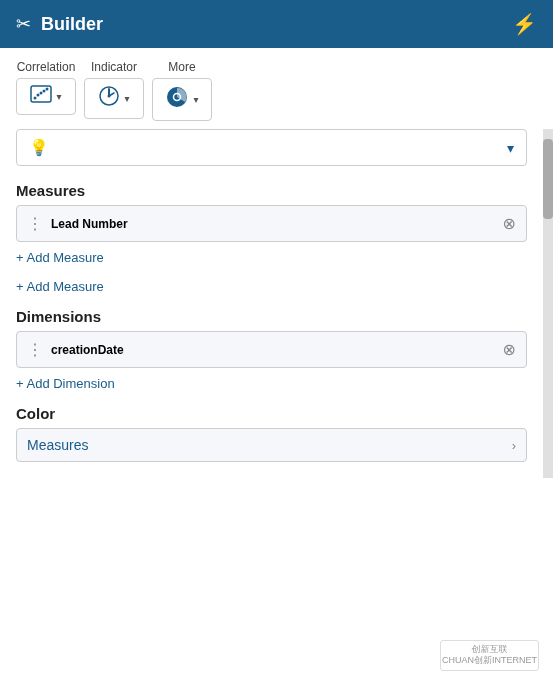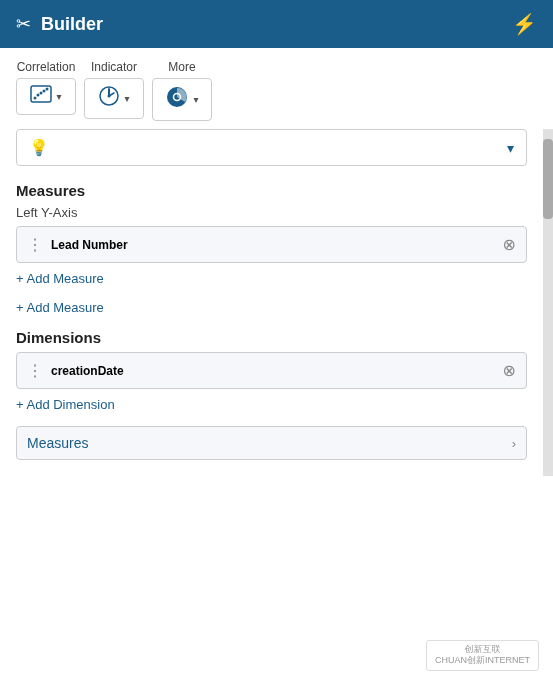--- a/index.html
+++ b/index.html
@@ -215,21 +215,21 @@
     
     .watermark {
       position: fixed;
       bottom: 10px;
       right: 14px;
       font-size: 9px;
       color: #999;
       text-align: center;
       line-height: 1.3;
       border: 1px solid #ddd;
-      padding: 3px 8px;
+      padding: 3px 1px;
       border-radius: 3px;
       background: rgba(255,255,255,0.8);
     }
   </style>
 </head>
 <body>
 
 <div class="header">
   <div class="header-left">
     <span class="header-icon">✂</span>
@@ -293,21 +293,20 @@
     <div class="recommended-dropdown">
       <div class="recommended-left">
         <span class="recommended-icon">💡</span>
       </div>
       <span class="recommended-arrow">▾</span>
     </div>
 
     <div>
       <div class="section-title">Measures</div>
 
-      <div class="axis-label">Left Y-Axis</div>
 
       <div class="item-row">
         <div class="item-row-left">
           <span class="drag-handle">⋮</span>
           <span class="item-text">Lead Number</span>
         </div>
         <span class="item-remove">⊗</span>
       </div>
 
       <div class="add-link">
@@ -330,20 +329,21 @@
         </div>
         <span class="item-remove">⊗</span>
       </div>
 
       <div class="add-link">
         <span>+ Add Dimension</span>
       </div>
     </div>
 
     <div class="color-section">
+      <div class="section-title">Color</div>
       <div class="color-item-row">
         <span class="color-item-text">Measures</span>
         <span class="color-item-arrow">›</span>
       </div>
     </div>
 
   </div>
 
   <div class="scrollbar">
     <div class="scrollbar-thumb"></div>

